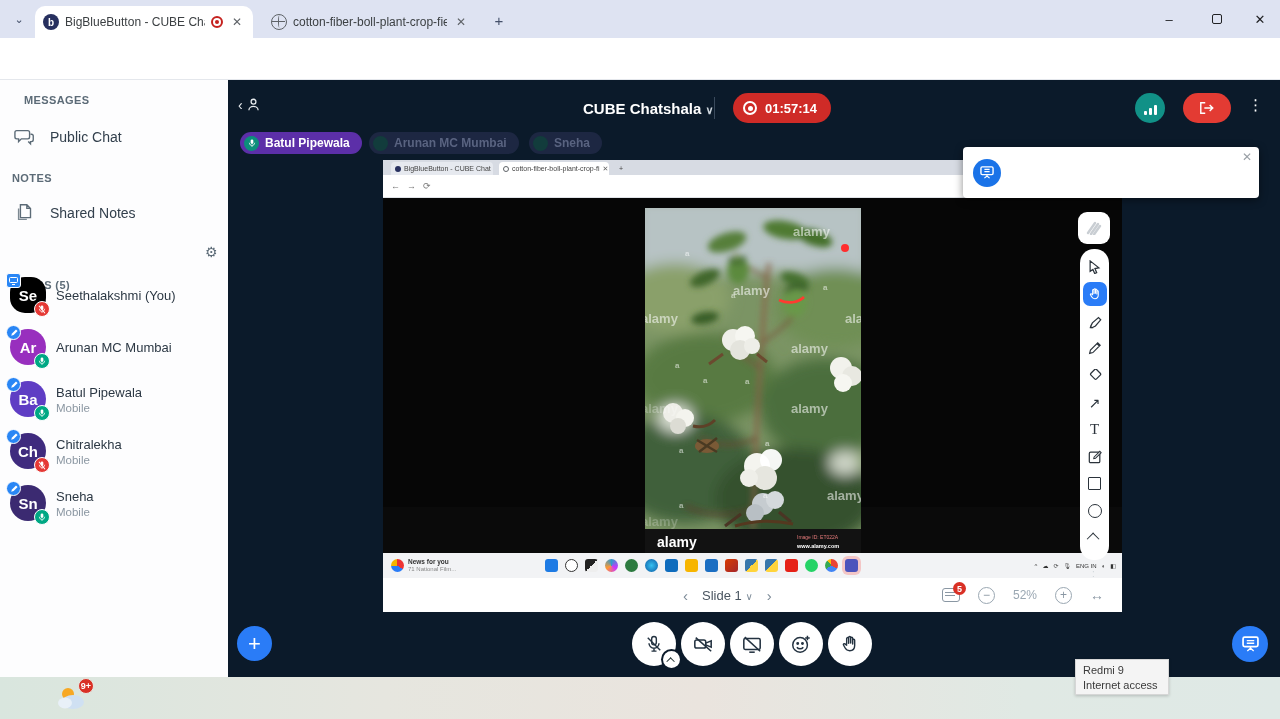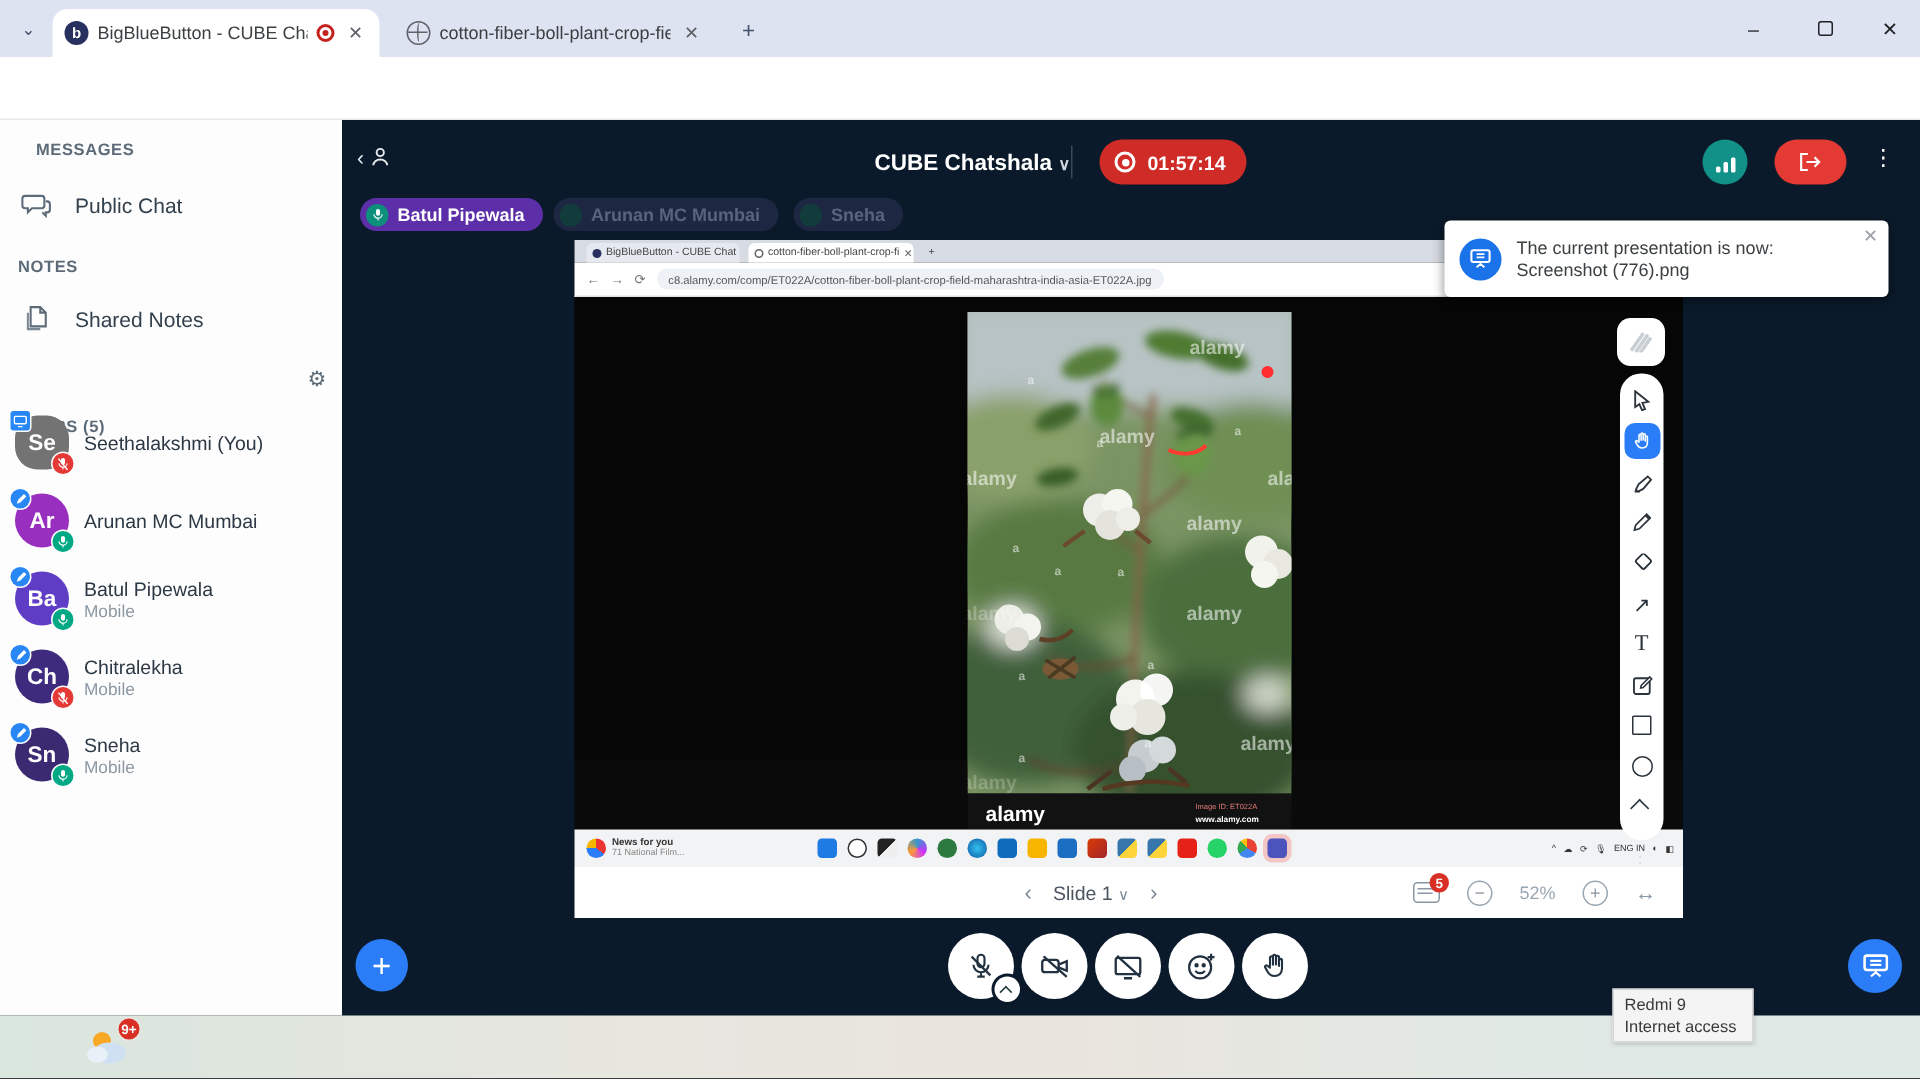--- a/index.html
+++ b/index.html
@@ -187,21 +187,21 @@
       <svg class="sb-ic" viewBox="0 0 24 24" fill="none" stroke="currentColor" stroke-width="1.5">
           <path d="M7 3 h7 l4 4 v10 h-11 z M14 3 v4 h4"></path>
           <path d="M5 7 v12 h9" opacity=".8"></path>
         </svg>
       <span>Shared Notes</span>
     </div>
     <div class="abs sb-h" style="top:167px;margin-top:32px;">USERS (5)</div>
     <div class="abs gear" style="top:164px;">⚙</div>
 
     <div class="abs usr" style="top:189px;">
-      <div class="uav square" style="background:#737373;border-radius:15px;">
+      <div class="uav square" style="background:#000000;border-radius:15px;">
           <span>Se</span>
         <span class="btl screen">
             <svg width="9" height="8" viewBox="0 0 9 8">
               <rect x="0.5" y="0.5" width="8" height="5" rx="1" fill="none" stroke="#fff"></rect>
               <path d="M3 7.5 h3" stroke="#fff"></path>
             </svg>
           </span>
         <span class="bbr off">
             <svg width="8" height="9" viewBox="0 0 10 12">
               <rect x="3.2" y="0.5" width="3.6" height="6" rx="1.8" fill="#fff"></rect>
@@ -353,21 +353,20 @@
         <span class="d" style="border:1px solid #5f6368;background:#fff;"></span>
         <span>cotton-fiber-boll-plant-crop-fi</span>
         <span style="color:#666;">✕</span>
       </div>
       <div class="mtab" style="left:232px;">+</div>
     </div>
     <div class="abs shot-bar">
       <span class="g">←</span>
         <span class="g">→</span>
         <span class="g">⟳</span>
-      <span class="shot-url">c8.alamy.com/comp/ET022A/cotton-fiber-boll-plant-crop-field-maharashtra-india-asia-ET022A.jpg</span>
     </div>
     <div class="abs shot-body">
 
       <svg class="abs photo" viewBox="0 0 216 345">
         <defs>
           <filter id="blur1" x="-30%" y="-30%" width="160%" height="160%">
               <feGaussianBlur stdDeviation="7"></feGaussianBlur>
             </filter>
           <filter id="blur2" x="-30%" y="-30%" width="160%" height="160%">
               <feGaussianBlur stdDeviation="3"></feGaussianBlur>
@@ -530,21 +529,20 @@
   </div>
 
   <div class="abs toast">
     <span class="toast-ic">
       <svg width="14" height="13" viewBox="0 0 16 15">
           <rect x="1" y="1" width="14" height="9" rx="1.5" fill="none" stroke="#fff" stroke-width="1.6"></rect>
           <path d="M5 6.5 h6 M5 4 h6" stroke="#fff" stroke-width="1.4"></path>
           <path d="M8 10 v2 M5 14 l3 -2.5 3 2.5" stroke="#fff" stroke-width="1.4" fill="none"></path>
         </svg>
     </span>
-    <span class="toast-tx">The current presentation is now: Screenshot (776).png</span>
     <span class="toast-x">✕</span>
   </div>
 
   <div class="abs multitool">
     <svg width="16" height="14" viewBox="0 0 16 14">
         <path d="M2 12 L9 2 M5 13 L12 3 M8 13.5 L14 5" stroke="#c9ced3" stroke-width="2.4" stroke-linecap="round"></path>
       </svg>
   </div>
   <div class="abs toolcol">
     <div class="tool">

